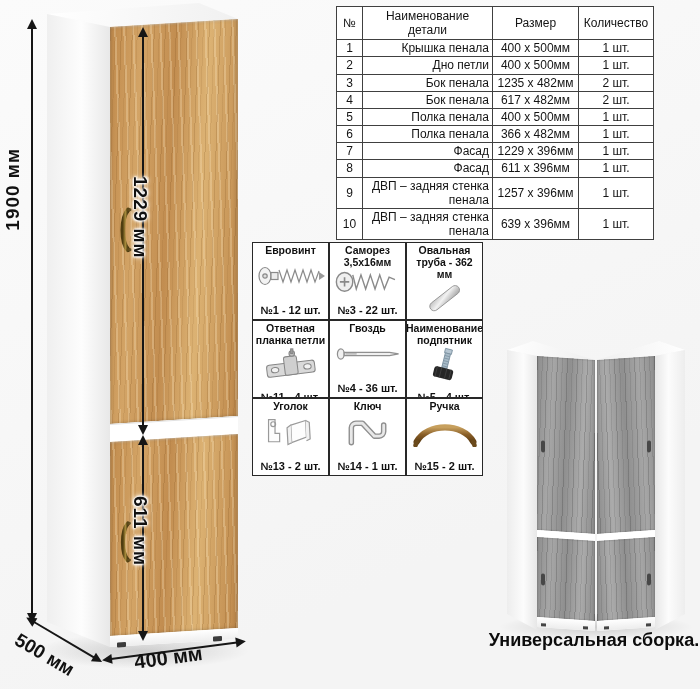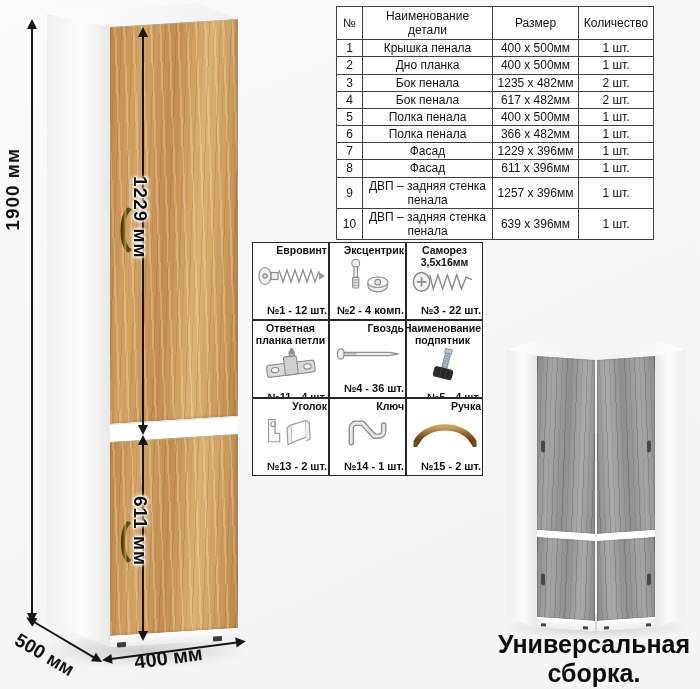--- a/index.html
+++ b/index.html
@@ -48,26 +48,26 @@
   .up{transform:rotate(180deg);}
   .glow{text-shadow:0 0 2px #fff,0 0 4px #fff,1px 1px 2px #fff,-1px -1px 2px #fff,0 0 6px #fff;}
   .L1900{left:3px;top:148px;}
   .L1229{left:131px;top:176px;}
   .L611{left:131px;top:496px;}
   .dlabel{position:absolute;font-weight:700;color:#111;transform-origin:0 0;z-index:6;white-space:nowrap;}
   .L500{left:22px;top:629px;font-size:19px;transform:rotate(30.5deg);}
   .L400{left:133px;top:651px;font-size:20px;transform:rotate(-7.5deg);}
   
   .parts{position:absolute;left:336px;top:6px;width:317px;border-collapse:collapse;background:#fff;table-layout:fixed;}
-  .parts th,.parts td{border:1.6px solid #404040;font-size:12px;line-height:1.18;padding:1px 3px;font-weight:400;color:#141414;text-align:center;}
+  .parts th,.parts td{border:1.6px solid #404040;font-size:12px;line-height:1.18;padding:1px 3px;font-weight:400;color:#141414;text-align:right;}
   .parts th{text-align:center;padding:2px 3px;}
   .parts td.c{text-align:center;}
   
   .hw-grid{position:absolute;left:252px;top:242px;display:grid;grid-template-columns:repeat(3,77px);grid-auto-rows:78px;}
-  .hw-cell{border:1.6px solid #282828;background:#fff;display:flex;flex-direction:column;align-items:flex-end;justify-content:space-between;padding:2px 1px;overflow:hidden;}
+  .hw-cell{border:1.6px solid #282828;background:#fff;display:flex;flex-direction:column;align-items:center;justify-content:space-between;padding:2px 1px;overflow:hidden;}
   .hw-title{font-weight:700;font-size:10.5px;text-align:center;line-height:1.12;color:#101010;}
   .hw-icon{flex:1;display:flex;align-items:center;justify-content:center;width:100%;}
   .hw-icon svg{max-width:68px;max-height:37px;}
   .hw-label{font-weight:700;font-size:11px;color:#101010;margin-bottom:1px;white-space:nowrap;margin-top:8px;}
   
   .mini-wrap{position:absolute;left:498px;top:338px;width:196px;height:300px;}
   .mini-shadow{left:0;top:276px;width:196px;height:26px;}
   .mini{position:absolute;top:2px;width:88px;height:292px;}
   .mini.left{left:9px;} .mini.right{left:99px;transform:scaleX(-1);}
   .m-top{position:absolute;left:0;top:0;width:88px;height:22px;
@@ -83,21 +83,21 @@
     linear-gradient(93deg,#8d8d8d,#a6a6a6 25%,#8f8f8f 50%,#ababab 75%,#8a8a8a);}
   .m-door{position:absolute;left:0;right:0;box-shadow:inset 1px 0 2px rgba(0,0,0,.12),inset -1px 0 2px rgba(0,0,0,.16);}
   .md1{top:0;height:174px;} 
   .m-gap{position:absolute;left:0;right:0;top:174px;height:7px;background:#fff;}
   .md2{top:181px;height:80px;}
   .m-plinth{position:absolute;left:0;right:0;top:261px;height:10px;background:linear-gradient(#fff,#ededed);}
   .m-h{position:absolute;left:4px;width:4px;height:12px;background:#474747;border-radius:2px;}
   .md1 .m-h{top:84px;} .md2 .m-h{top:36px;}
   .m-foot{position:absolute;width:5px;height:3px;background:#444;top:6px;left:4px;}
   .mf2{left:46px;}
-  .caption{position:absolute;left:488px;top:630px;width:212px;text-align:center;font-size:25px;font-weight:700;color:#0c0c0c;}
+  .caption{position:absolute;left:488px;top:630px;width:212px;text-align:center;font-size:18px;font-weight:700;color:#0c0c0c;}
 </style>
 </head>
 <body>
 
 <div class="stage">
 
   <div class="shadow big-shadow"></div>
   <div class="cab-top"></div>
   <div class="cab-side"></div>
   <div class="cab-front">
@@ -155,21 +155,21 @@
       </thead>
     <tbody>
         <tr>
           <td class="c">1</td>
           <td>Крышка пенала</td>
           <td class="c">400 x 500мм</td>
           <td class="c">1 шт.</td>
         </tr>
         <tr>
           <td class="c">2</td>
-          <td>Дно планка</td>
+          <td>Дно петли</td>
           <td class="c">400 x 500мм</td>
           <td class="c">1 шт.</td>
         </tr>
         <tr>
           <td class="c">3</td>
           <td>Бок пенала</td>
           <td class="c">1235 x 482мм</td>
           <td class="c">2 шт.</td>
         </tr>
         <tr>
@@ -227,48 +227,47 @@
               <circle cx="8" cy="12" r="2.2" fill="#ddd"></circle>
               <rect x="14" y="8.5" width="7" height="7" fill="#ececec"></rect>
               <path fill="none" d="M22 6l4 12 4-12 4 12 4-12 4 12 4-12 4 12 4-12 4 12 4-11"></path>
               <path d="M62 8l6 4-6 4z" fill="#9a9a9a" stroke="none"></path>
             </g>
           </svg>
         </div>
         <div class="hw-label">№1 - 12 шт.</div>
       </div>
       <div class="hw-cell">
-        <div class="hw-title">Эксцентрик</div>
-        <div class="hw-icon">
-          <svg viewBox="0 0 64 42">
-            <g stroke="#8b8b8b" stroke-width="1.2" fill="#ededed">
-              <circle cx="19" cy="6" r="4.5"></circle>
-              <rect x="17" y="10" width="4" height="12"></rect>
-              <rect x="15.5" y="22" width="7" height="12" rx="1"></rect>
-              <path d="M15.5 25h7M15.5 28h7M15.5 31h7" fill="none" stroke-width="1"></path>
-              <ellipse cx="44" cy="30" rx="11.5" ry="8.5"></ellipse>
-              <ellipse cx="44" cy="27.5" rx="11.5" ry="6" fill="#f6f6f6"></ellipse>
-              <circle cx="44" cy="27.5" r="3.2" fill="#e2e2e2"></circle>
-            </g>
-          </svg>
-        </div>
-        <div class="hw-label">№2 - 4 комп.</div>
-      </div>
-      <div class="hw-cell">
         <div class="hw-title">Саморез 3,5х16мм</div>
         <div class="hw-icon">
           <svg viewBox="0 0 58 22">
             <g stroke="#8a8a8a" fill="#f0f0f0" stroke-width="1.2">
               <ellipse cx="9" cy="11" rx="7" ry="8"></ellipse>
               <path d="M5 11h8M9 7v8" stroke-width="1.4" fill="none"></path>
               <path fill="none" d="M16 5l3 12 4-12 4 12 4-12 4 12 4-12 4 12 4-10 5 2"></path>
             </g>
           </svg>
         </div>
         <div class="hw-label">№3 - 22 шт.</div>
+      </div>
+      <div class="hw-cell">
+        <div class="hw-title">Овальная труба - 362 мм</div>
+        <div class="hw-icon">
+          <svg viewBox="0 0 52 46">
+            <defs>
+              <linearGradient id="mtl" x1="0" y1="0" x2="1" y2="1">
+                <stop offset="0" stop-color="#bdbdbd"></stop>
+                <stop offset=".45" stop-color="#f2f2f2"></stop>
+                <stop offset="1" stop-color="#9f9f9f"></stop>
+              </linearGradient>
+            </defs>
+            <rect x="4" y="17" width="44" height="11" rx="5.5" fill="url(#mtl)" stroke="#8d8d8d" stroke-width="1" transform="rotate(-38 26 23)"></rect>
+          </svg>
+        </div>
+        <div class="hw-label">№9 - 1 шт.</div>
       </div>
       <div class="hw-cell">
         <div class="hw-title">Ответная планка петли</div>
         <div class="hw-icon">
           <svg viewBox="0 0 58 40">
             <g stroke="#868686" stroke-width="1.1">
               <rect x="3" y="17" width="52" height="13" rx="3" fill="#d9d9d9" transform="rotate(-7 29 23)"></rect>
               <ellipse cx="12" cy="25" rx="4" ry="2.8" fill="#f2f2f2" transform="rotate(-7 12 25)"></ellipse>
               <ellipse cx="47" cy="21" rx="4" ry="2.8" fill="#f2f2f2" transform="rotate(-7 47 21)"></ellipse>
               <rect x="22" y="10" width="14" height="20" rx="2" fill="#cfcfcf" transform="rotate(-7 29 20)"></rect>

